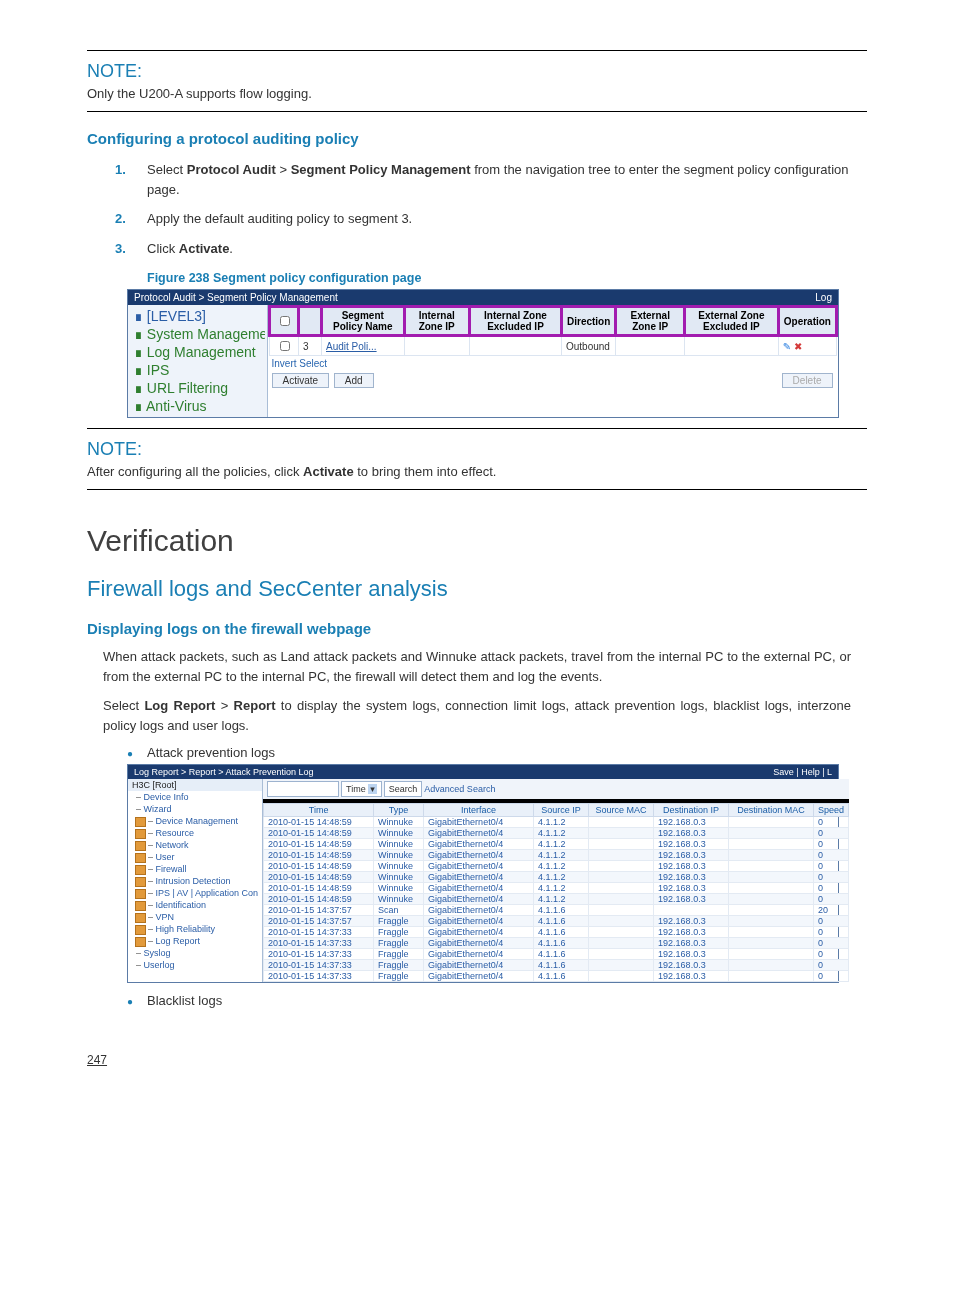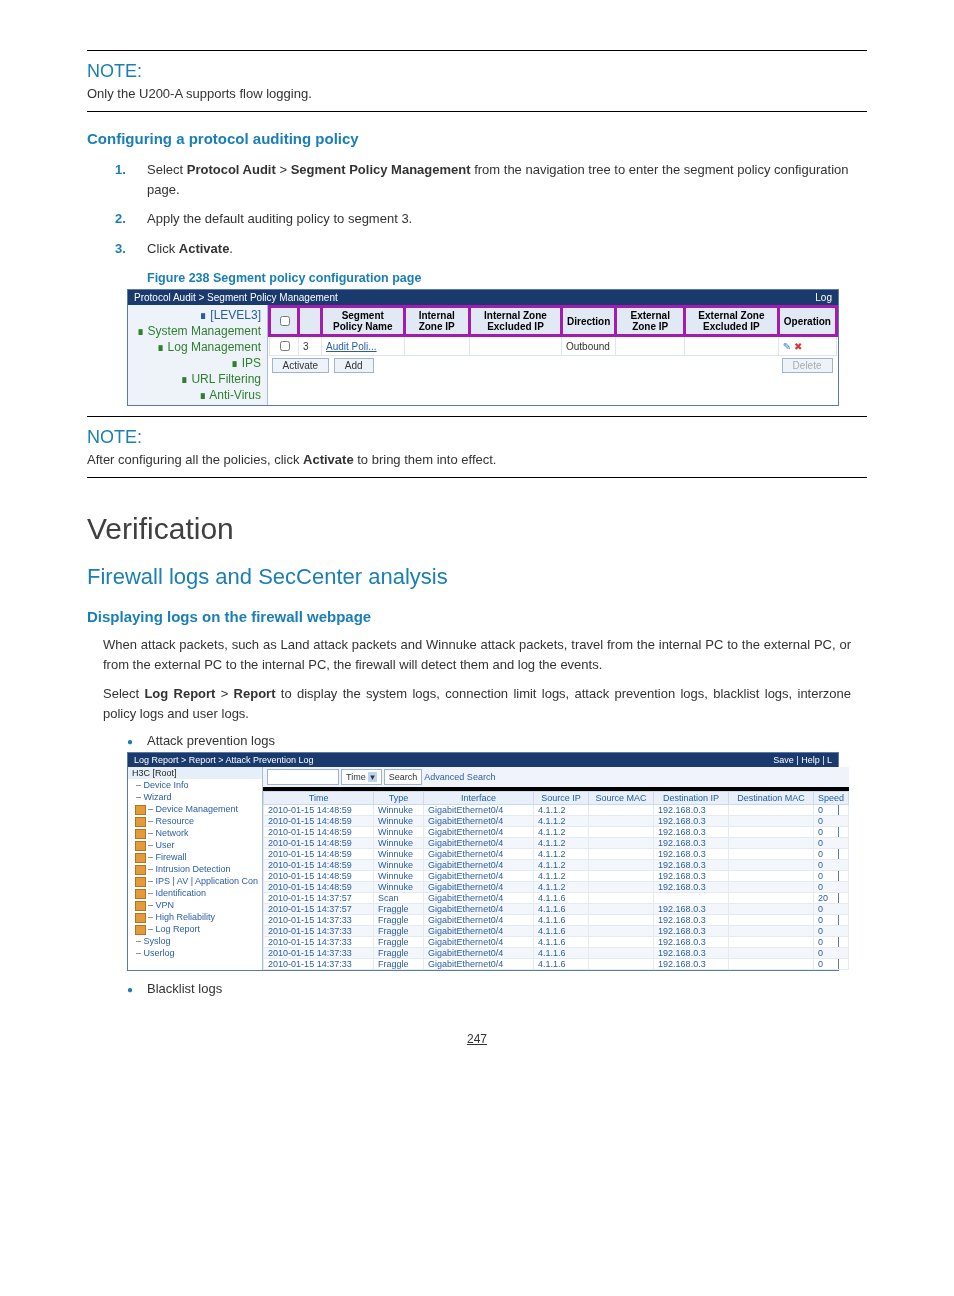--- a/index.html
+++ b/index.html
@@ -79,23 +79,23 @@
       position: relative;
     }
     .bullet .dot {
       color: #1a7fb4;
       position: absolute;
       left: -20px;
       top: 3px;
       font-size: 10px;
     }
     .pagenum {
-      text-align: center;
+      text-align: left;
       font-size: 12px;
-      margin-top: 36px;
+      margin-top: 45px;
       text-decoration: underline;
     }
     
     .ss1 {
       margin: 4px 0 10px 40px;
       border: 1px solid #5b7ba6;
       font-size: 10px;
       width: 710px;
       background: #fff;
     }
@@ -105,22 +105,21 @@
       padding: 2px 6px;
       display: flex;
       justify-content: space-between;
     }
     .ss1 .row { display: flex; }
     .ss1 .nav {
       width: 135px;
       background: #eef3fa;
       border-right: 1px solid #a9bdd6;
       padding: 2px 2px;
-      font-size: 12px;
-      text-align: right;
+      font-size: 14px;
     }
     .ss1 .nav div {
       padding: 1px 4px;
       white-space: nowrap;
       overflow: hidden;
     }
     .ss1 .nav .green { color: #2f7f2f; }
     .ss1 .nav .link { color: #2a5da6; }
     .ss1 .main { flex: 1; }
     .ss1 table { border-collapse: collapse; width: 100%; font-size: 10px; }
@@ -258,20 +257,23 @@
           <tr>
             <td style="width:18px;text-align:center;"><input type="checkbox" style="width: 10px; height: 10px;"></td>
             <td style="width:14px;">3</td>
             <td><span class="audlink">Audit Poli...</span></td>
             <td></td>
             <td></td>
             <td>Outbound</td>
             <td></td>
             <td></td>
             <td><span style="color:#2a7fe0;">✎</span> <span style="color:#d43a3a;">✖</span></td>
+          </tr>
+          <tr class="btnbar">
+            <td colspan="9"><span style="color:#2966b0;">Invert Select</span></td>
           </tr>
           <tr class="btnbar">
             <td colspan="9">
               <span class="btn">Activate</span>
               <span class="btn">Add</span>
               <span class="btn" style="float:right;color:#aaa;">Delete</span>
             </td>
           </tr>
         </tbody>
       </table>

